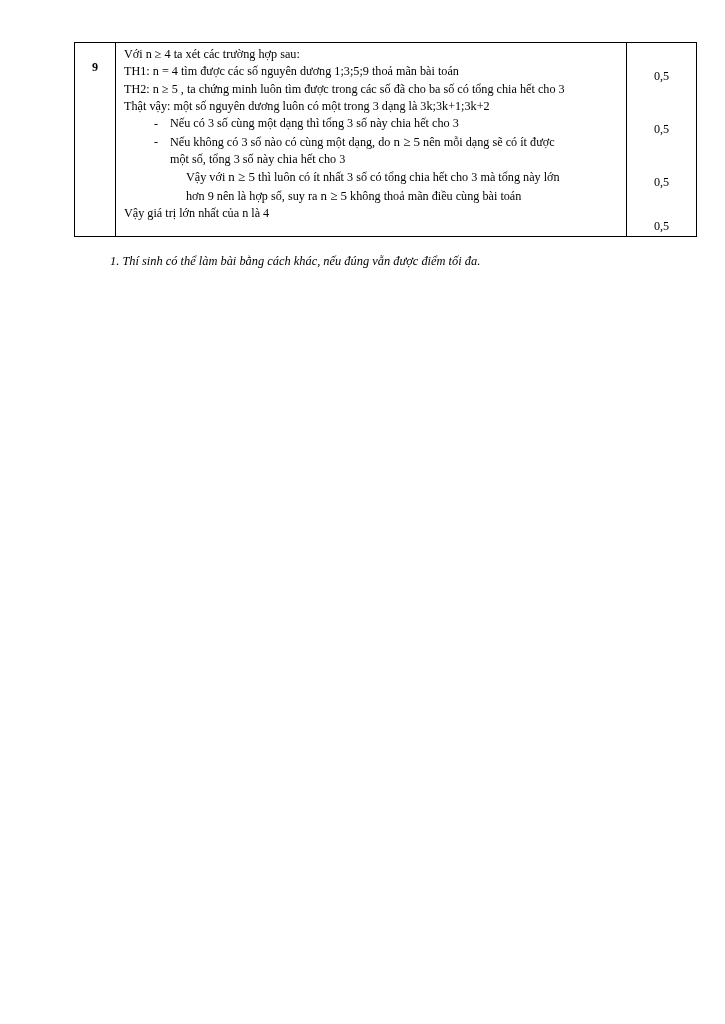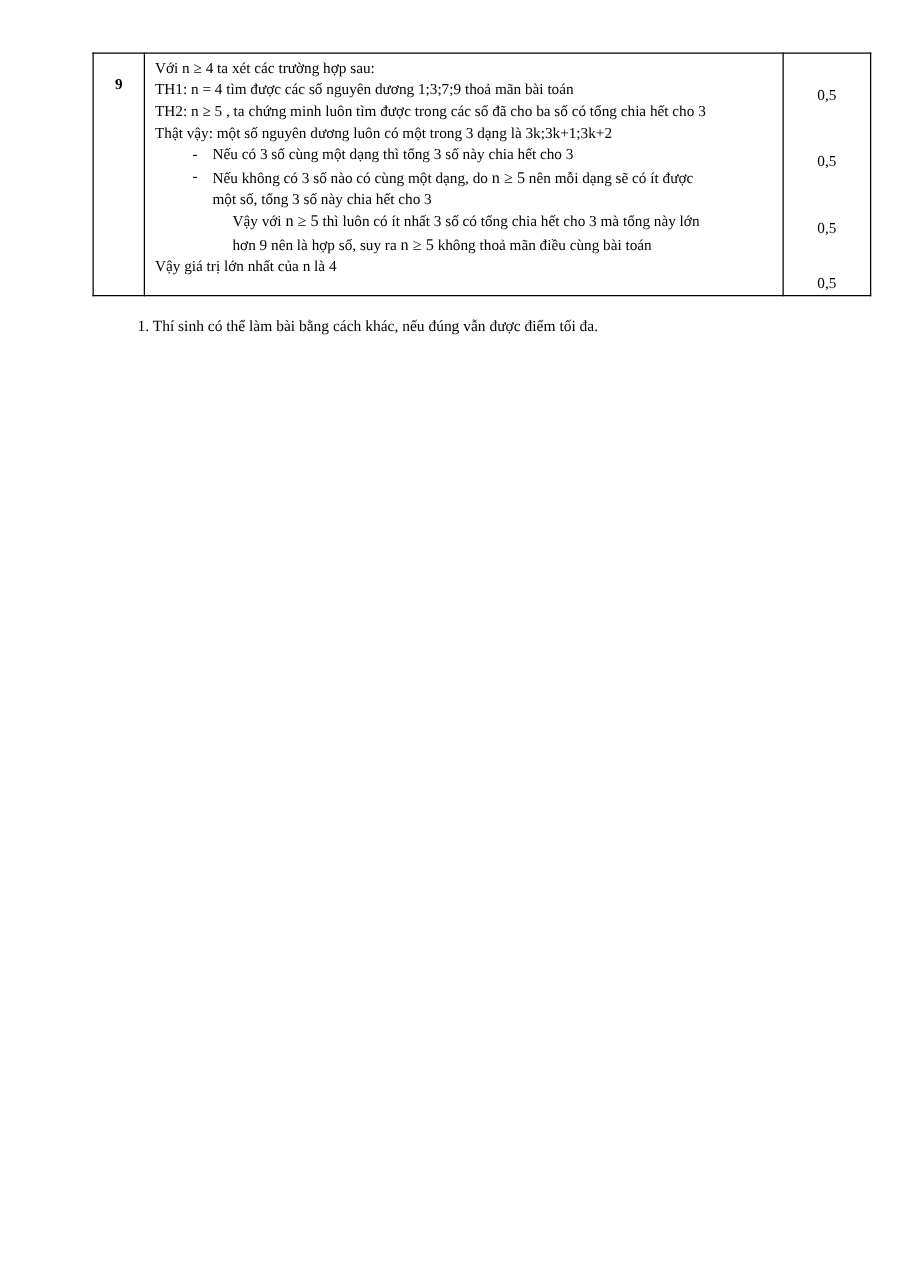--- a/index.html
+++ b/index.html
@@ -95,37 +95,38 @@
     top: 252px;
     width: 600px;
   }
   .notes-title {
     font-weight: bold;
     font-style: italic;
     font-size: 12.6px;
     margin: 0 0 2px 0;
   }
   .note-item {
+    font-style: italic;
     font-size: 12.4px;
     margin-left: 42px;
     line-height: 1.5;
   }
 </style>
 </head>
 <body>
 
 <div class="page">
 
   <table class="answer-table">
     <tbody>
         <tr>
       <td class="col-num">9</td>
       <td class="col-body">
         <div class="body-line">Với  n ≥ 4  ta xét các trường hợp sau:</div>
-        <div class="body-line">TH1: n = 4 tìm được các số nguyên dương 1;3;7;9 thoả mãn bài toán</div>
+        <div class="body-line">TH1: n = 4 tìm được các số nguyên dương 1;3;5;9 thoả mãn bài toán</div>
         <div class="body-wrap">TH2:  n ≥ 5 , ta chứng minh luôn tìm được trong các số đã cho ba số có tổng chia hết cho 3</div>
         <div class="body-line">Thật vậy: một số nguyên dương luôn có một trong 3 dạng là 3k;3k+1;3k+2</div>
 
         <div class="bullet-block">
           <div class="bullet-row">
             <span class="bullet-dash">-</span>
             <span class="bullet-text">Nếu có 3 số cùng một dạng thì tổng 3 số này chia hết cho 3</span>
           </div>
           <div class="bullet-row">
             <span class="bullet-dash">-</span>

